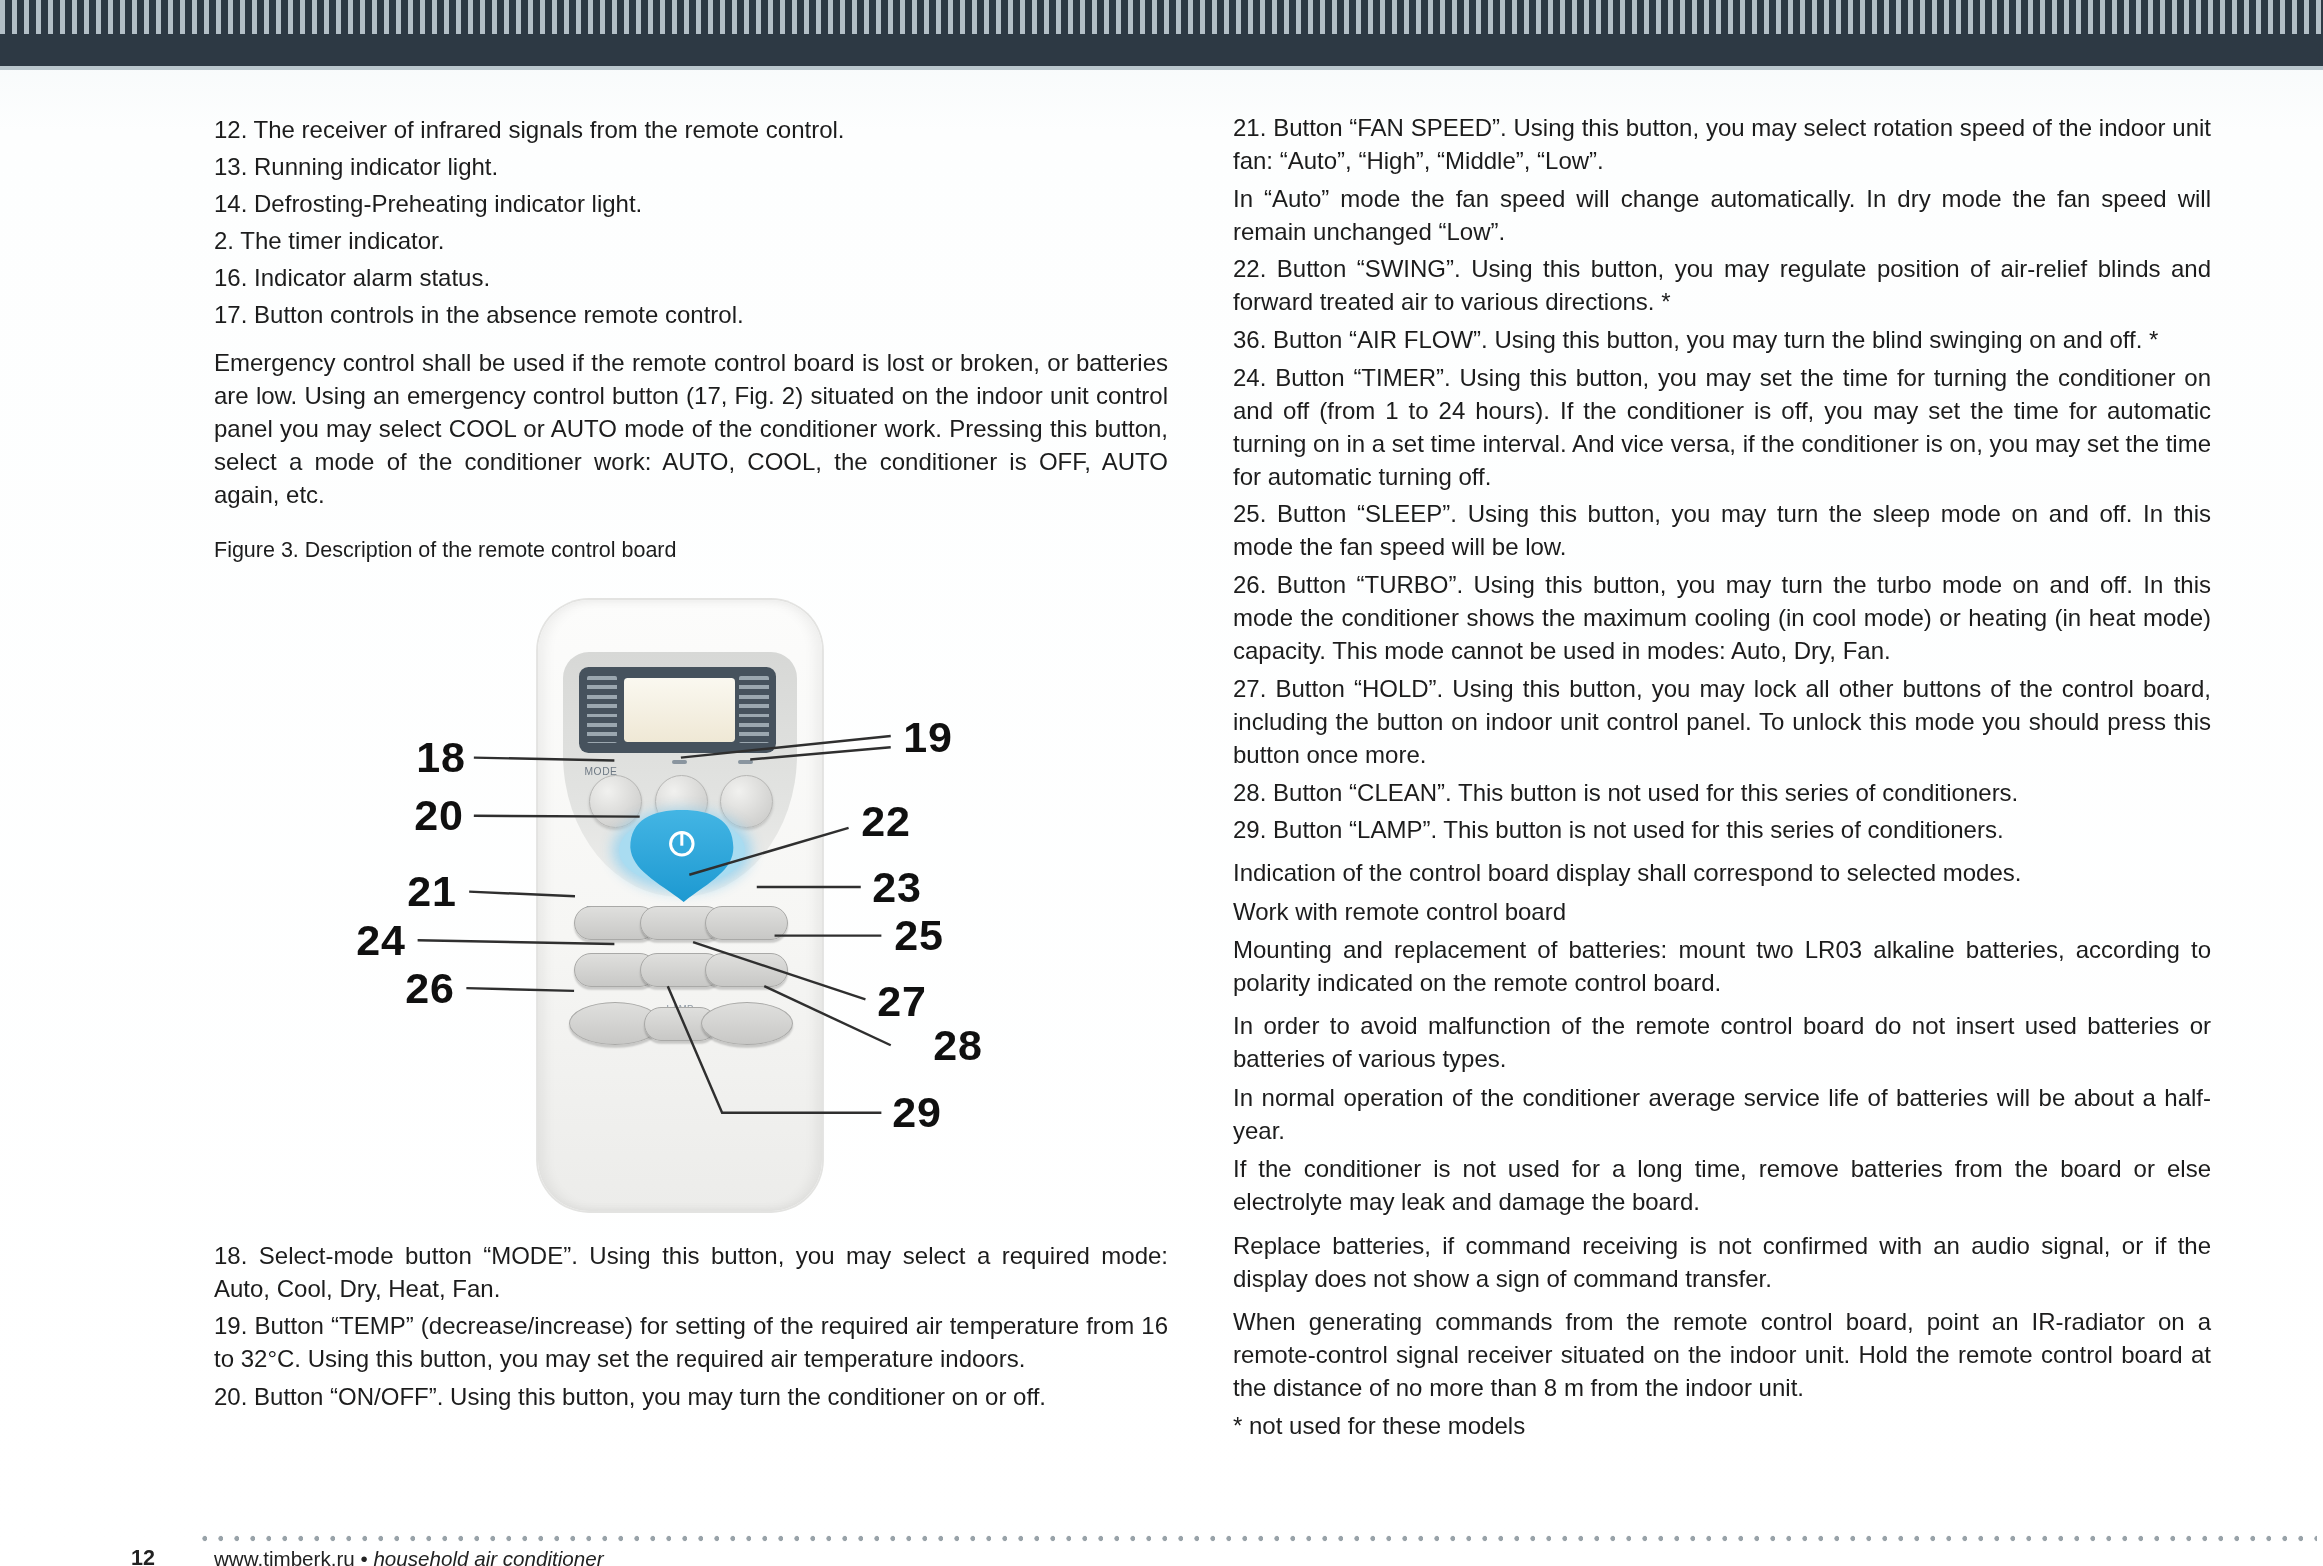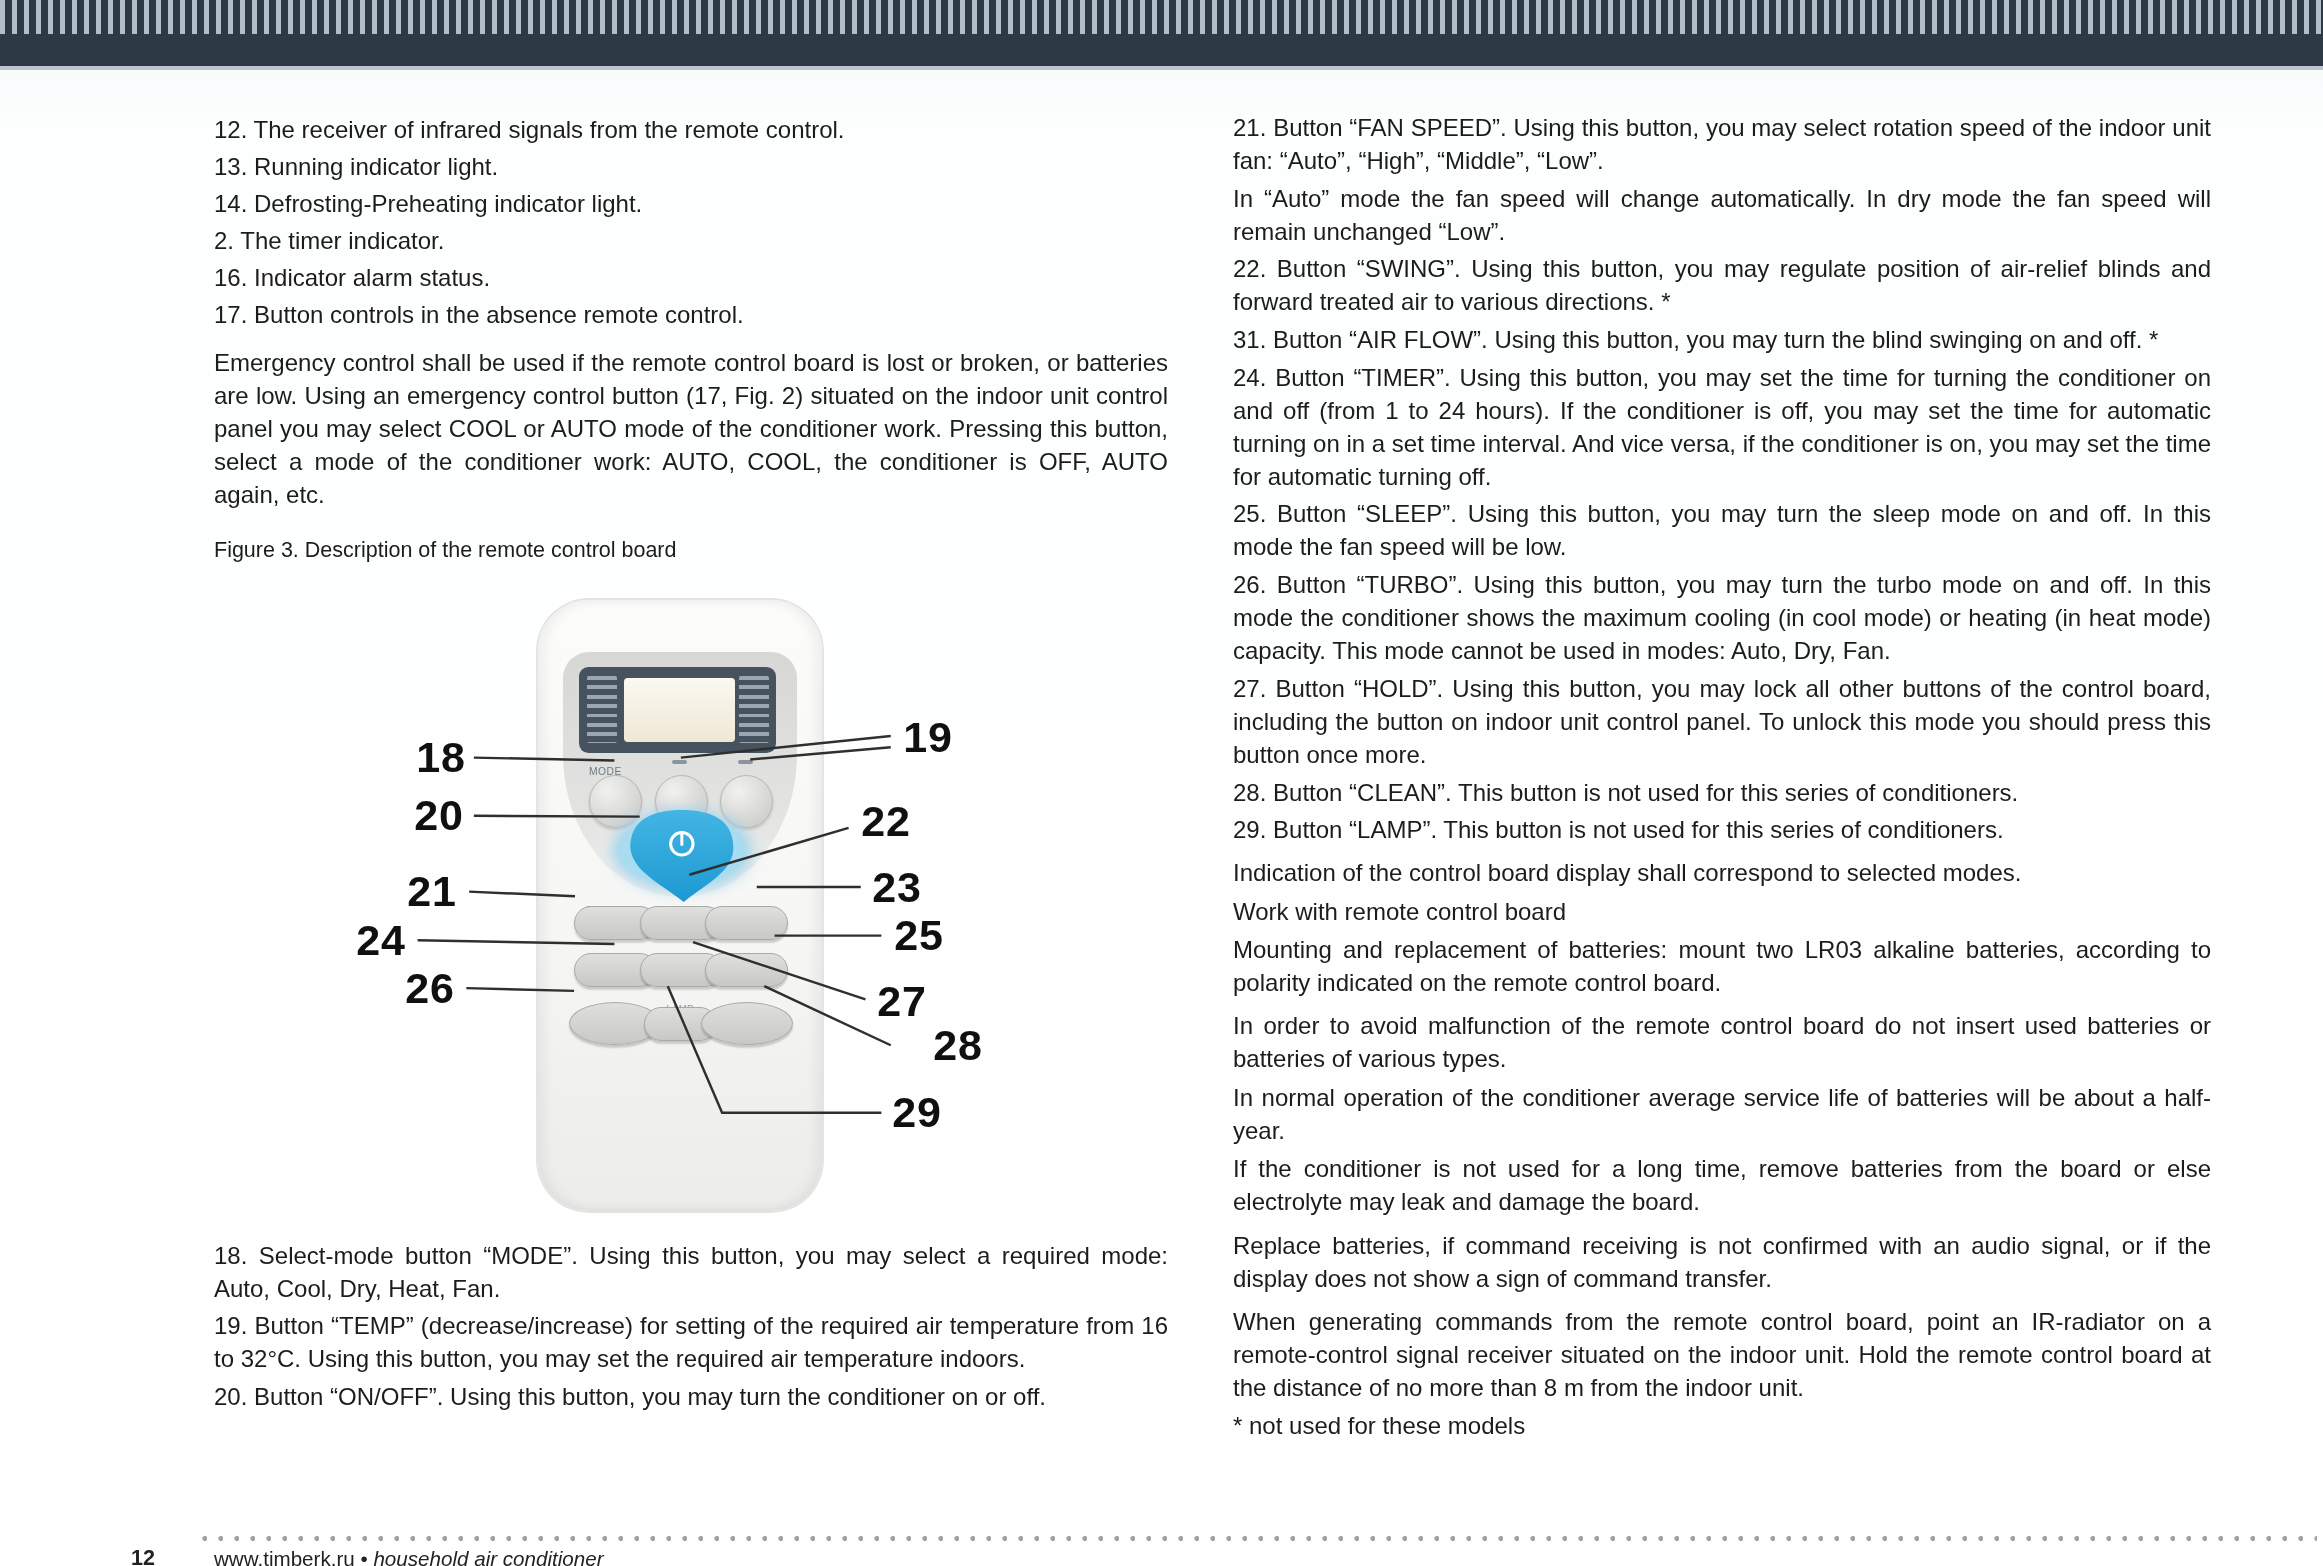--- a/index.html
+++ b/index.html
@@ -34,21 +34,21 @@
   .control-zone{
     position:absolute;left:225px;top:82px;width:234px;height:245px;
     background:linear-gradient(180deg,#d7d8d6,#e3e4e2 65%,#efefed 100%);
     border-radius:26px 26px 50% 50% / 26px 26px 58% 58%;
   }
   .display-panel{position:absolute;left:241px;top:97px;width:197px;height:86px;background:#46525d;border-radius:9.4px;}
   .lcd{position:absolute;left:286px;top:108px;width:111px;height:64px;background:linear-gradient(180deg,#faf8f0,#efe8d5);border-radius:3.7px;}
   .disp-marks{position:absolute;width:30px;height:67px;top:106px;border-radius:1.9px;
     background:repeating-linear-gradient(180deg,rgba(170,182,190,.85) 0 3.7px,rgba(0,0,0,0) 3.7px 9.4px);}
   .marks-l{left:249px;} .marks-r{left:401px;}
-  .mode-label{position:absolute;left:251px;top:185px;width:56px;font-size:10.3px;color:#6e7984;letter-spacing:0.5px;text-align:left;}
+  .mode-label{position:absolute;left:235px;top:185px;width:56px;font-size:10.3px;color:#6e7984;letter-spacing:0.5px;text-align:center;}
   .temp-mark{position:absolute;top:190px;width:15px;height:3.7px;background:#8a959f;border-radius:1.9px;}
   .rbtn{position:absolute;top:205px;width:51px;height:51px;border-radius:50%;
     background:radial-gradient(circle at 35% 30%,#f1f1ef,#d1d1cf 75%);
     border:0.9px solid #b7b7b5;box-shadow:0 1.9px 2.8px rgba(0,0,0,.16);}
   .halo{position:absolute;left:281px;top:246px;width:126px;height:69px;border-radius:50%;
     background:#a9dcf1;box-shadow:0 0 13px 6.6px rgba(150,210,238,.85);}
   .obtn{position:absolute;background:linear-gradient(180deg,#dfdfdd,#c8c8c6);border:0.9px solid #a9a9a7;border-radius:22.5px;box-shadow:0 2.8px 1.9px rgba(0,0,0,.18);}
   .blabel{position:absolute;width:84px;font-size:9.4px;color:#8a95a0;letter-spacing:0.4px;text-align:center;white-space:nowrap;}
   .fig-svg{position:absolute;inset:0;pointer-events:none;}
   .cnum{position:absolute;transform:translate(-50%,-50%);font-size:43px;font-weight:800;color:#101010;letter-spacing:0.9px;}
@@ -159,21 +159,21 @@
 
   <p>18. Select-mode button “MODE”. Using this button, you may select a required mode: Auto, Cool, Dry, Heat, Fan.</p>
   <p>19. Button “TEMP” (decrease/increase) for setting of the required air temperature from 16 to 32°C. Using this button, you may set the required air temperature indoors.</p>
   <p>20. Button “ON/OFF”. Using this button, you may turn the conditioner on or off.</p>
 </div>
 
 <div class="col right-col">
   <p>21. Button “FAN SPEED”. Using this button, you may select rotation speed of the indoor unit fan: “Auto”, “High”, “Middle”, “Low”.</p>
   <p>In “Auto” mode the fan speed will change automatically. In dry mode the fan speed will remain unchanged “Low”.</p>
   <p>22. Button “SWING”. Using this button, you may regulate position of air-relief blinds and forward treated air to various directions. *</p>
-  <p>31. Button “AIR FLOW”. Using this button, you may turn the blind swinging on and off. *</p>
+  <p>36. Button “AIR FLOW”. Using this button, you may turn the blind swinging on and off. *</p>
   <p>24. Button “TIMER”. Using this button, you may set the time for turning the conditioner on and off (from 1 to 24 hours). If the conditioner is off, you may set the time for automatic turning on in a set time interval. And vice versa, if the conditioner is on, you may set the time for automatic turning off.</p>
   <p>25. Button “SLEEP”. Using this button, you may turn the sleep mode on and off. In this mode the fan speed will be low.</p>
   <p>26. Button “TURBO”. Using this button, you may turn the turbo mode on and off. In this mode the conditioner shows the maximum cooling (in cool mode) or heating (in heat mode) capacity. This mode cannot be used in modes: Auto, Dry, Fan.</p>
   <p>27. Button “HOLD”. Using this button, you may lock all other buttons of the control board, including the button on indoor unit control panel. To unlock this mode you should press this button once more.</p>
   <p>28. Button “CLEAN”. This button is not used for this series of conditioners.</p>
   <p>29. Button “LAMP”. This button is not used for this series of conditioners.</p>
   <p class="gap">Indication of the control board display shall correspond to selected modes.</p>
   <p class="gap-s">Work with remote control board</p>
   <p>Mounting and replacement of batteries: mount two LR03 alkaline batteries, according to polarity indicated on the remote control board.</p>
   <p class="gap">In order to avoid malfunction of the remote control board do not insert used batteries or batteries of various types.</p>

